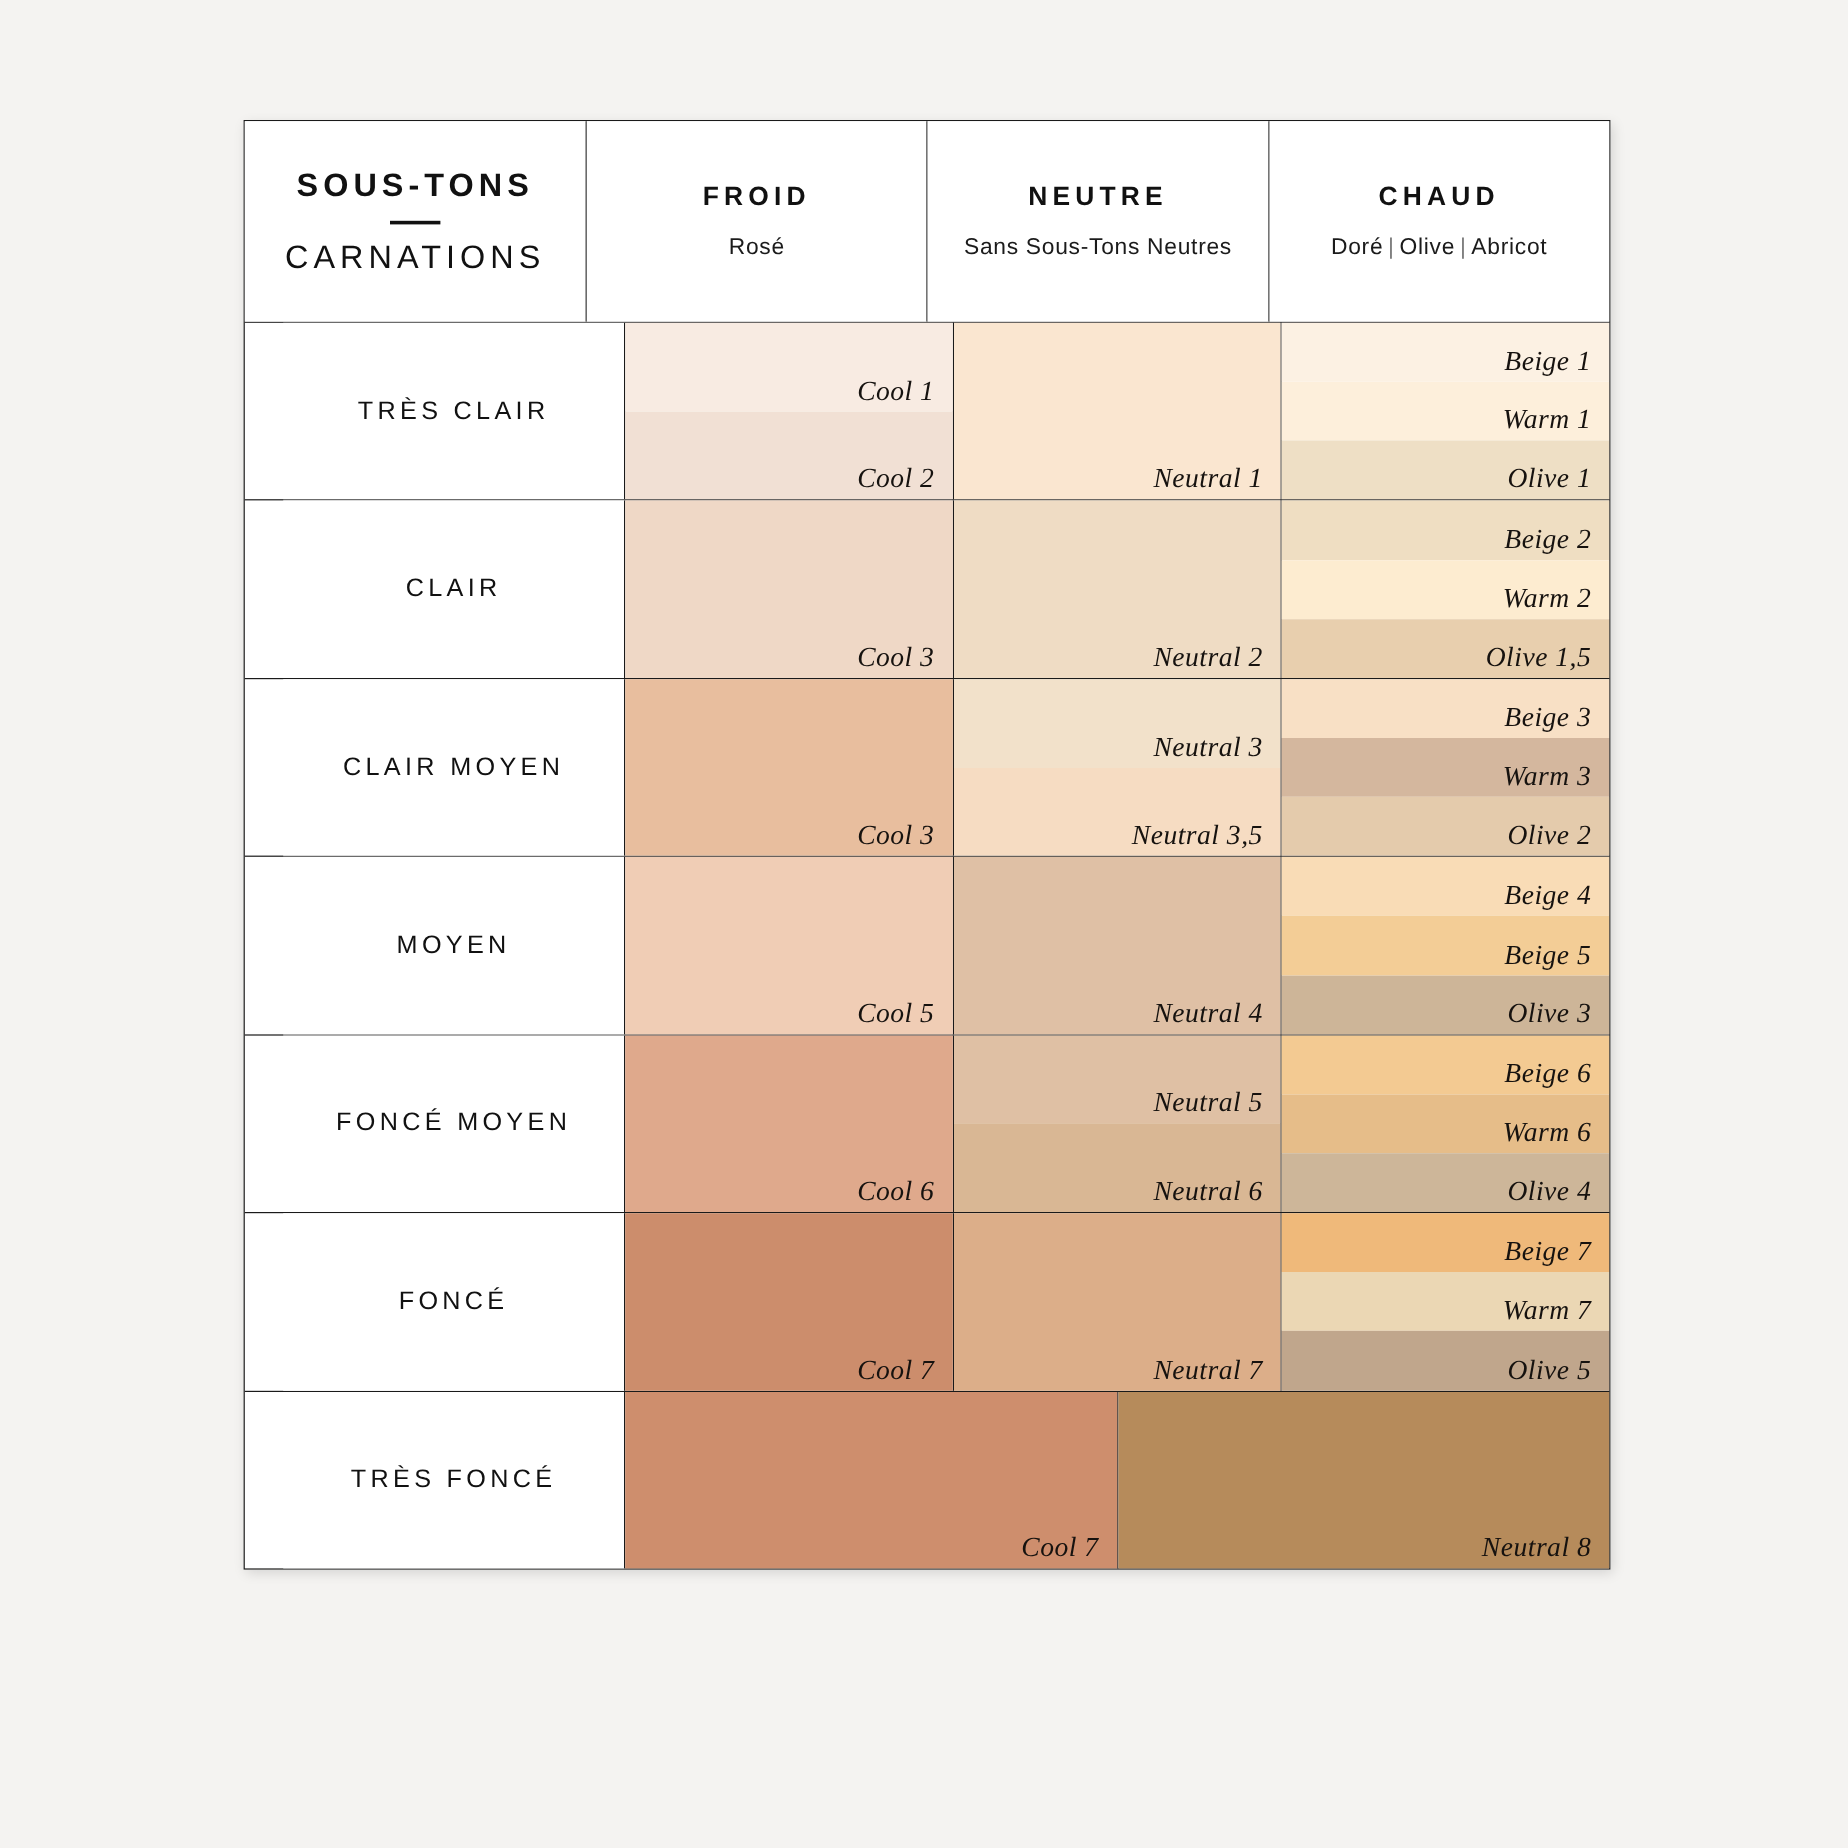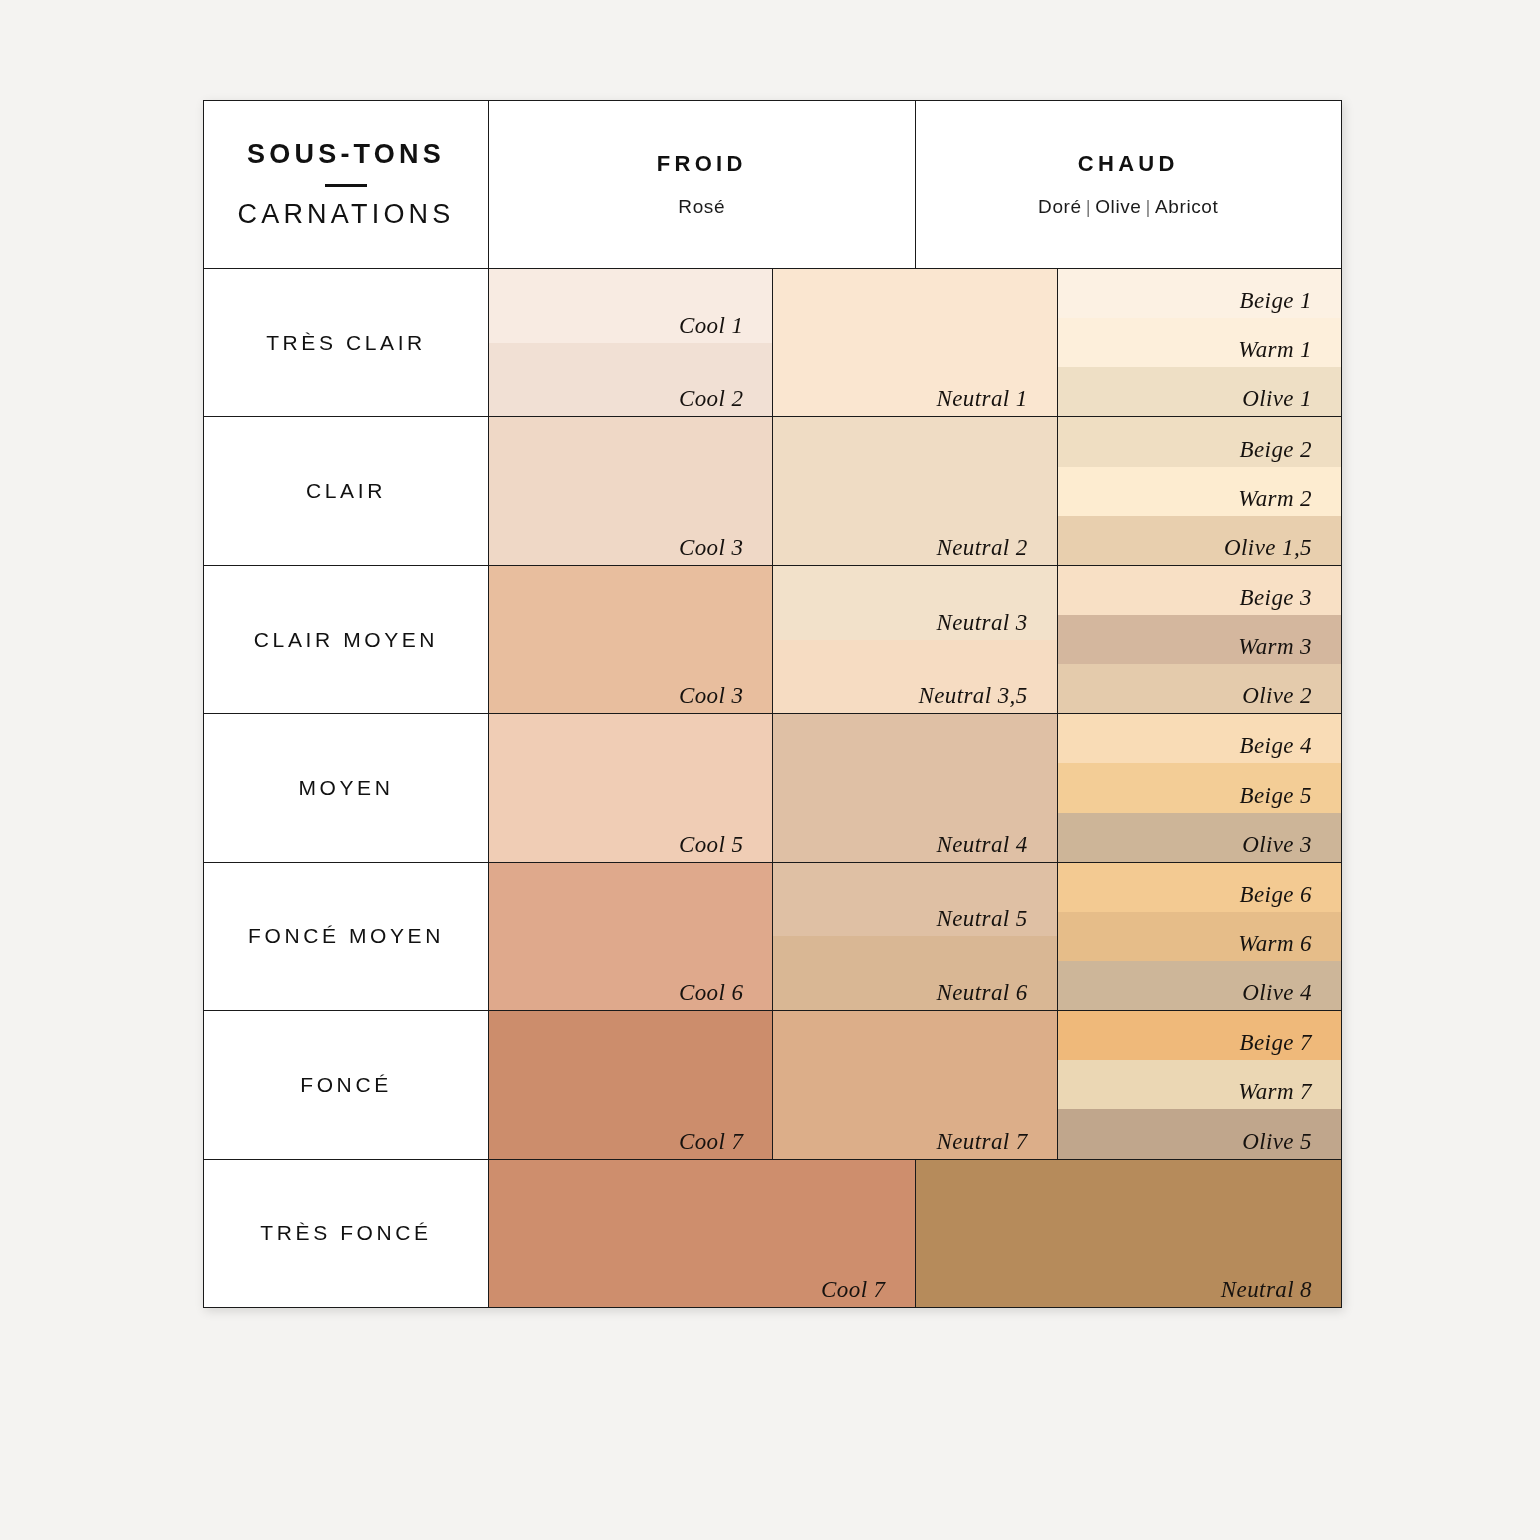--- a/index.html
+++ b/index.html
@@ -107,40 +107,41 @@
     border-right: 1px solid #1a1a1a;
     background: #ffffff;
     display: flex;
     align-items: center;
     justify-content: center;
     font-size: 21px;
     font-weight: 400;
     letter-spacing: 3.6px;
     color: #111111;
     text-align: center;
+    margin-left: 32px;
   }
 
   .swatch-col {
     flex: 1 1 0;
     box-sizing: border-box;
     border-right: 1px solid #1a1a1a;
     display: flex;
     flex-direction: column;
     min-width: 0;
   }
   .swatch-col:last-child { border-right: none; }
 
   .swatch {
     flex: 1 1 0;
     position: relative;
     min-height: 0;
   }
   .swatch-name {
     position: absolute;
-    right: 29px;
+    right: 15px;
     bottom: 4px;
     font-family: "Liberation Serif", serif;
     font-style: italic;
     font-size: 23px;
     letter-spacing: 0.4px;
     color: #16120f;
     white-space: nowrap;
   }
 </style>
 </head>
@@ -153,20 +154,24 @@
       <div class="corner-top">SOUS-TONS</div>
       <div class="corner-rule"></div>
       <div class="corner-bottom">CARNATIONS</div>
     </div>
 
     <div class="head-cell col-swatch">
       <div class="head-title">FROID</div>
       <div class="head-sub">Rosé</div>
     </div>
 
+    <div class="head-cell col-swatch">
+      <div class="head-title">NEUTRE</div>
+      <div class="head-sub">Sans Sous-Tons Neutres</div>
+    </div>
 
     <div class="head-cell col-swatch">
       <div class="head-title">CHAUD</div>
       <div class="head-sub">
         <span>Doré</span><span class="sep">|</span><span>Olive</span><span class="sep">|</span><span>Abricot</span>
       </div>
     </div>
   </div>
 
   <div id="body-rows" style="display:contents"><div class="body-row">

